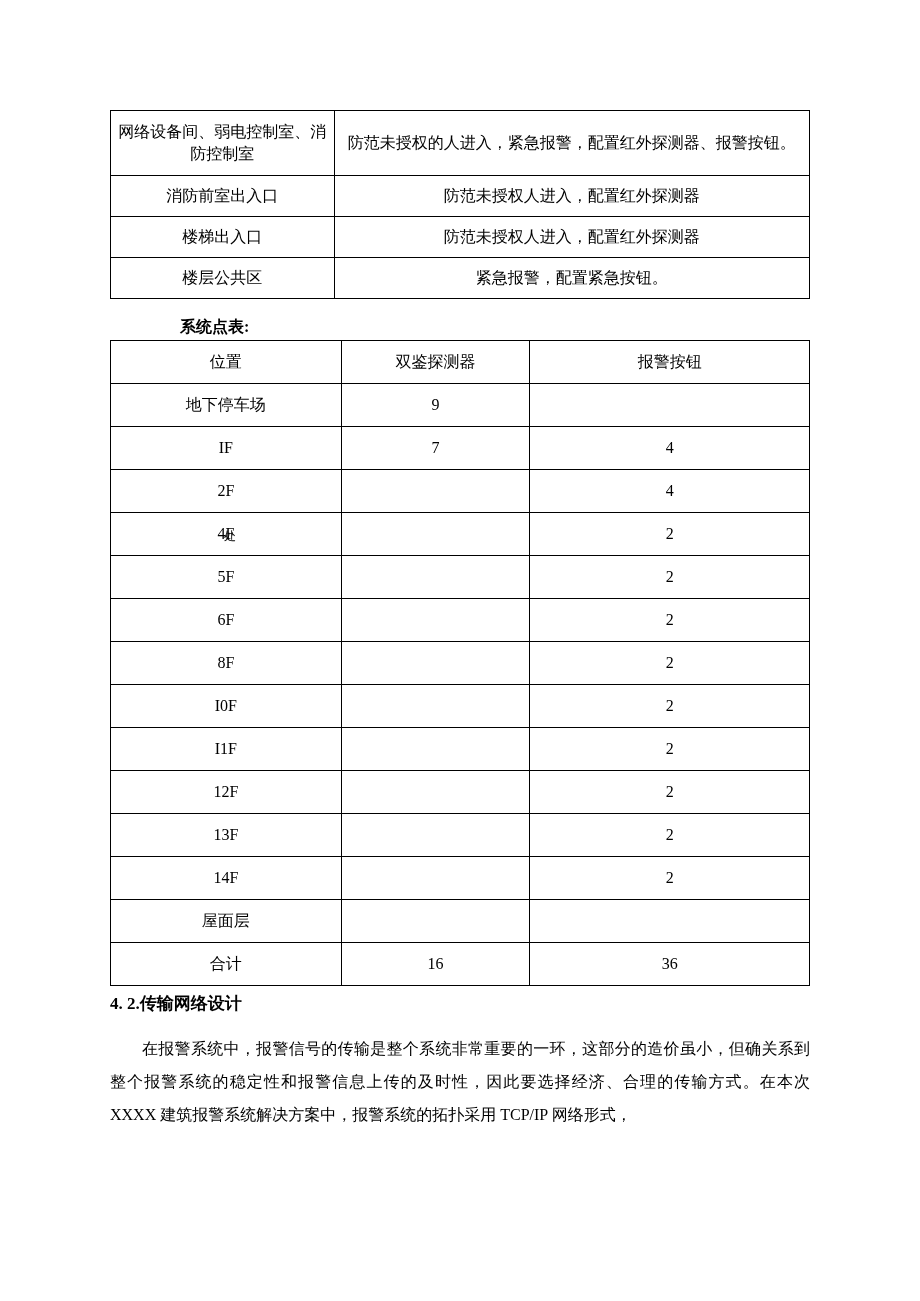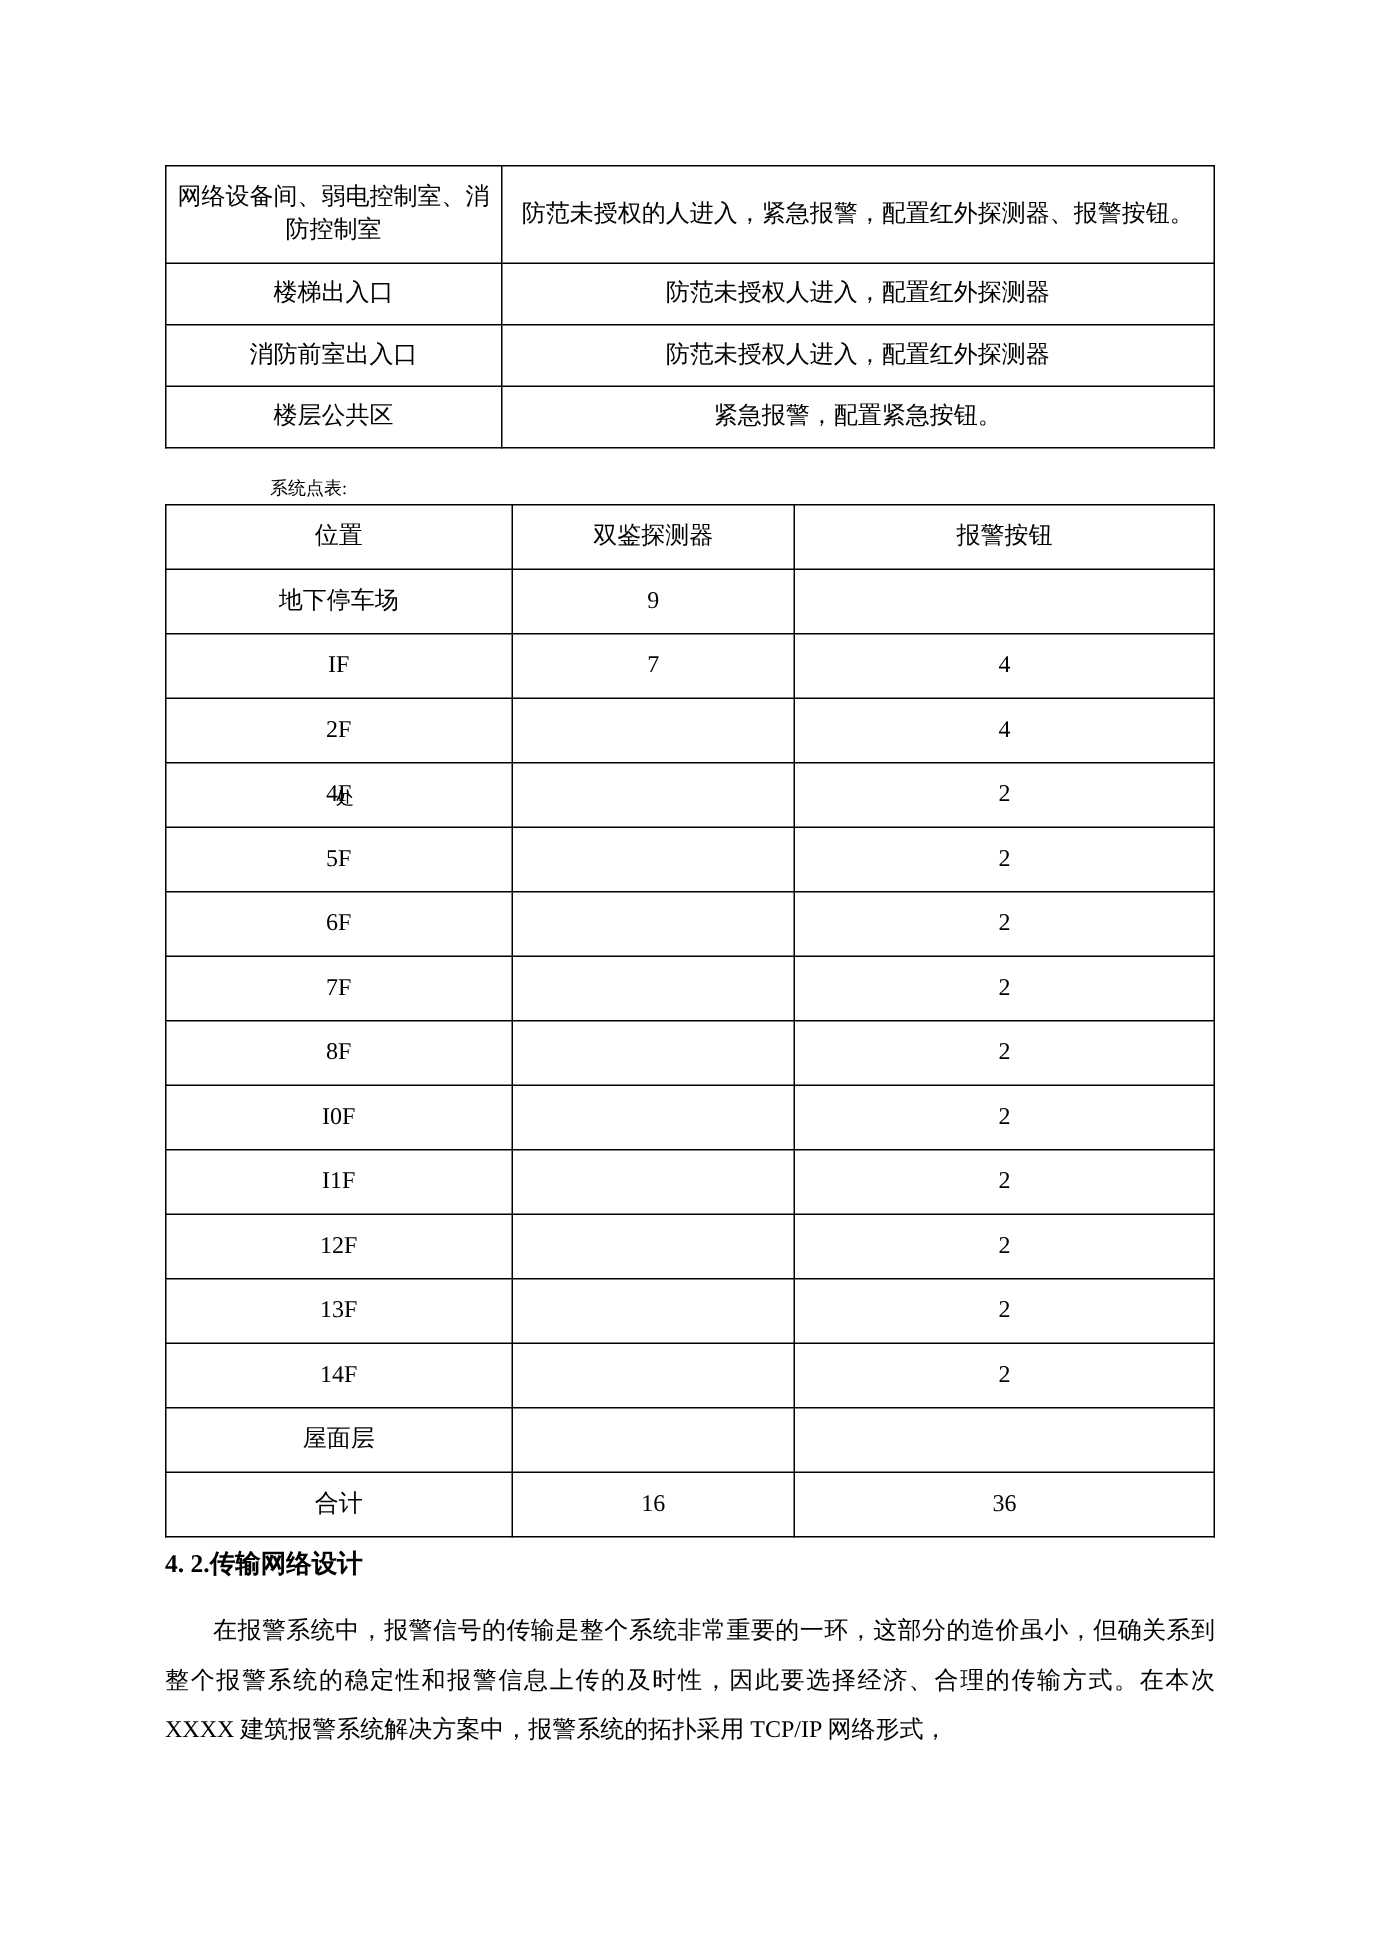--- a/index.html
+++ b/index.html
@@ -28,21 +28,22 @@
     font-size: 16px;
     line-height: 1.4;
     padding: 4px 2px;
   }
   .table1 td { height: 32px; }
   .table1 tr.r0 td { height: 56px; }
   .t1c1 { width: 32%; }
   .t1c2 { width: 68%; }
   .label {
     margin: 18px 0 2px 70px;
-    font-size: 12px;
+    font-size: 16px;
+    font-weight: bold;
   }
   .table2 td { height: 34px; }
   .t2c1 { width: 33%; }
   .t2c2 { width: 27%; }
   .t2c3 { width: 40%; }
   .annot {
     position: absolute;
     left: 114px;
     font-size: 12px;
     line-height: 1;
@@ -75,25 +76,25 @@
     <colgroup>
         <col class="t1c1">
         <col class="t1c2">
       </colgroup>
     <tbody>
         <tr class="r0">
       <td>网络设备间、弱电控制室、消防控制室</td>
       <td>防范未授权的人进入，紧急报警，配置红外探测器、报警按钮。</td>
     </tr>
     <tr>
-      <td>楼梯出入口</td>
+      <td>消防前室出入口</td>
       <td>防范未授权人进入，配置红外探测器</td>
     </tr>
     <tr>
-      <td>消防前室出入口</td>
+      <td>楼梯出入口</td>
       <td>防范未授权人进入，配置红外探测器</td>
     </tr>
     <tr>
       <td>楼层公共区</td>
       <td>紧急报警，配置紧急按钮。</td>
     </tr>
   </tbody>
     </table>
 
   <div class="label">系统点表:</div>
@@ -131,25 +132,20 @@
             <td></td>
             <td>2</td>
           </tr>
       <tr>
             <td>5F</td>
             <td></td>
             <td>2</td>
           </tr>
       <tr>
             <td>6F</td>
-            <td></td>
-            <td>2</td>
-          </tr>
-      <tr>
-            <td>7F</td>
             <td></td>
             <td>2</td>
           </tr>
       <tr>
             <td>8F</td>
             <td></td>
             <td>2</td>
           </tr>
       <tr>
             <td>I0F</td>

